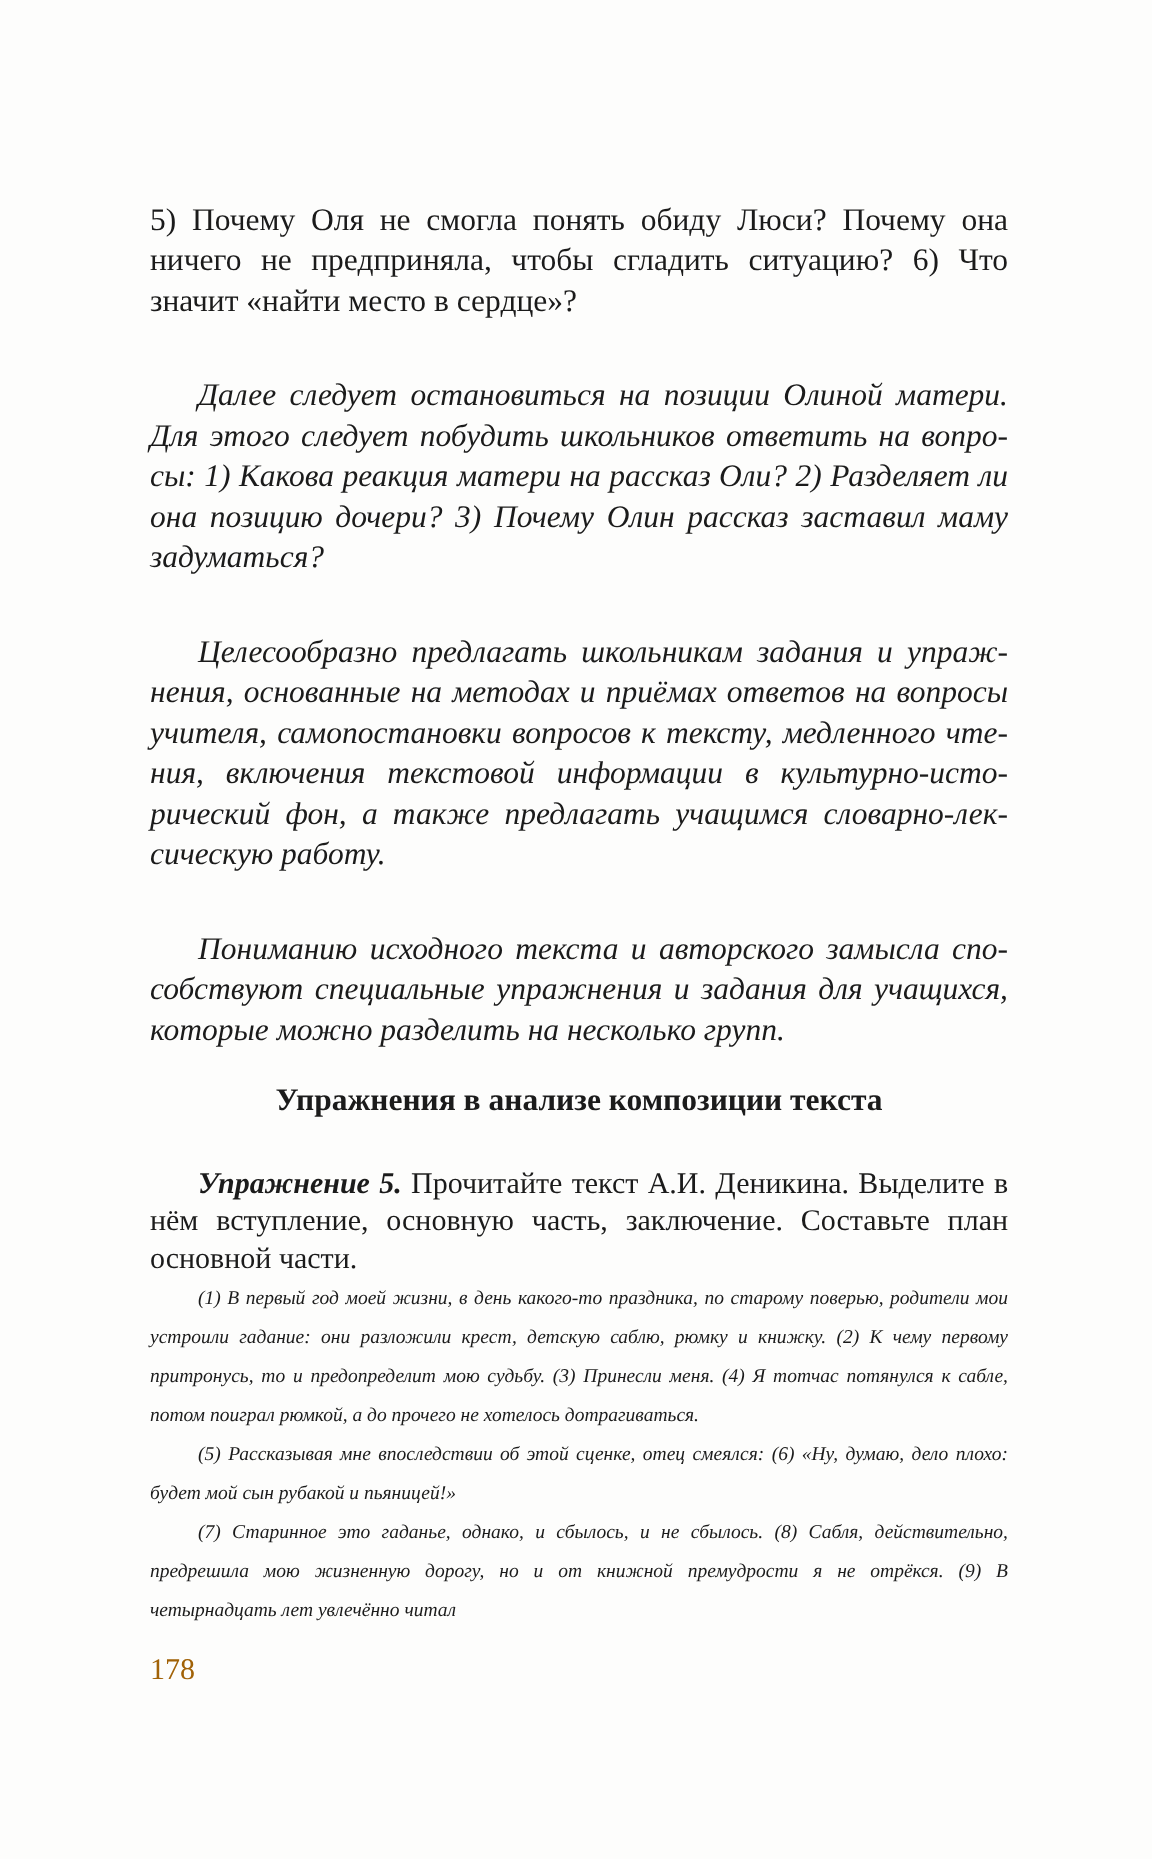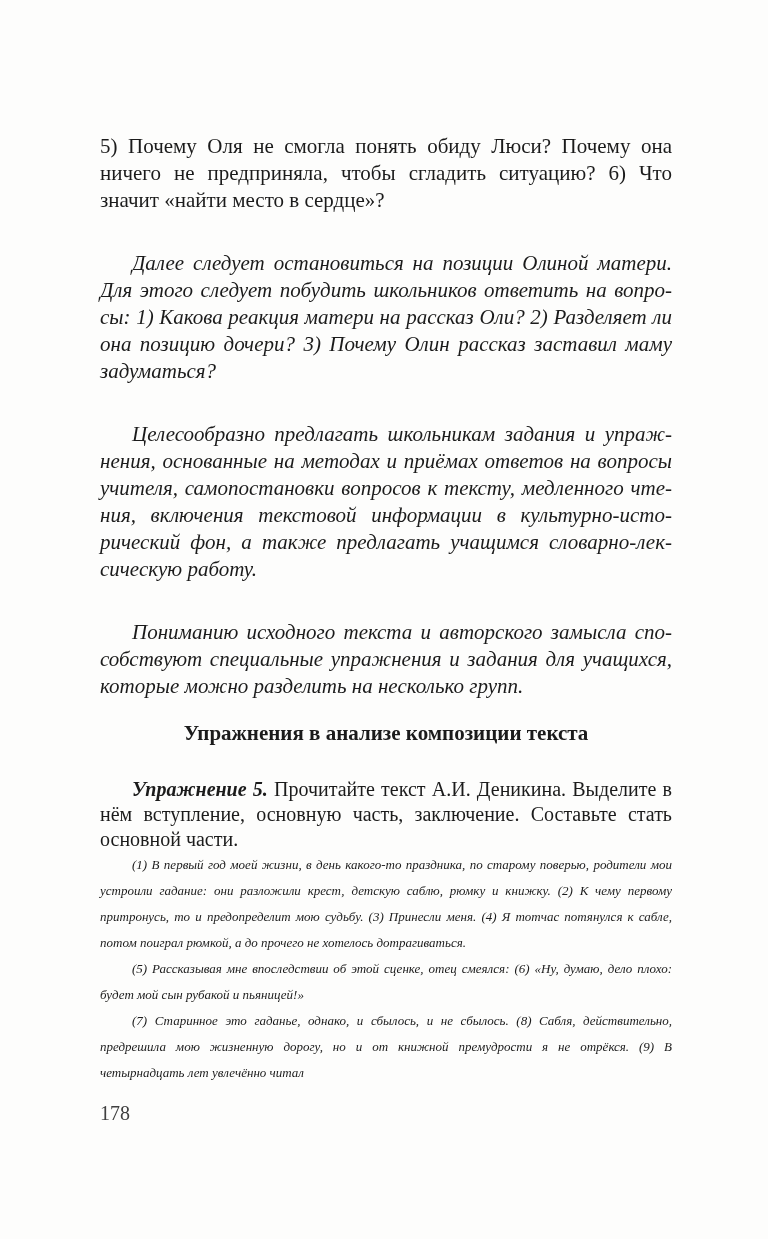--- a/index.html
+++ b/index.html
@@ -60,41 +60,41 @@
     text-indent: 32px;
     hyphens: manual;
   }
 
   .page-number {
     position: absolute;
     left: 100px;
     top: 1100px;
     font-size: 20px;
     line-height: 26px;
-    color: #404040;
+    color: #a16207;
   }
 </style>
 </head>
 <body>
 
 <div class="page">
   <div class="text-block">
 
     <p class="body">5) Почему Оля не смогла понять обиду Люси? Почему она ничего не предприняла, чтобы сгладить ситуацию? 6) Что значит «найти место в сердце»?</p>
 
     <p class="body indent">Далее следует остановиться на позиции Олиной матери. Для этого следует побудить школьников ответить на вопро­сы: 1) Какова реакция матери на рассказ Оли? 2) Разделяет ли она позицию дочери? 3) Почему Олин рассказ заставил маму задуматься?</p>
 
 
     <p class="body indent">Целесообразно предлагать школьникам задания и упраж­нения, основанные на методах и приёмах ответов на вопросы учителя, самопостановки вопросов к тексту, медленного чте­ния, включения текстовой информации в культурно-исто­рический фон, а также предлагать учащимся словарно-лек­сическую работу.</p>
 
     <p class="body indent">Пониманию исходного текста и авторского замысла спо­собствуют специальные упражнения и задания для учащих­ся, которые можно разделить на несколько групп.</p>
 
     <h2 class="section-heading">Упражнения в анализе композиции текста</h2>
 
-    <p class="exercise"><span class="exercise-label">Упражнение 5.</span> <span>Прочитайте текст А.И. Деникина. Выделите в нём вступление, основную часть, заключение. Составьте стать основной части.</span></p>
+    <p class="exercise"><span class="exercise-label">Упражнение 5.</span> <span>Прочитайте текст А.И. Деникина. Выделите в нём вступление, основную часть, заключение. Составьте план основной части.</span></p>
 
     <p class="quote indent">(1) В первый год моей жизни, в день какого-то праздника, по ста­рому поверью, родители мои устроили гадание: они разложили крест, детскую саблю, рюмку и книжку. (2) К чему первому притронусь, то и предопределит мою судьбу. (3) Принесли меня. (4) Я тотчас потя­нулся к сабле, потом поиграл рюмкой, а до прочего не хотелось дотра­гиваться.</p>
 
     <p class="quote indent">(5) Рассказывая мне впоследствии об этой сценке, отец смеялся: (6) «Ну, думаю, дело плохо: будет мой сын рубакой и пьяницей!»</p>
 
     <p class="quote indent">(7) Старинное это гаданье, однако, и сбылось, и не сбылось. (8) Са­бля, действительно, предрешила мою жизненную дорогу, но и от книж­ной премудрости я не отрёкся. (9) В четырнадцать лет увлечённо читал</p>
 
   </div>
 
   <div class="page-number">178</div>

